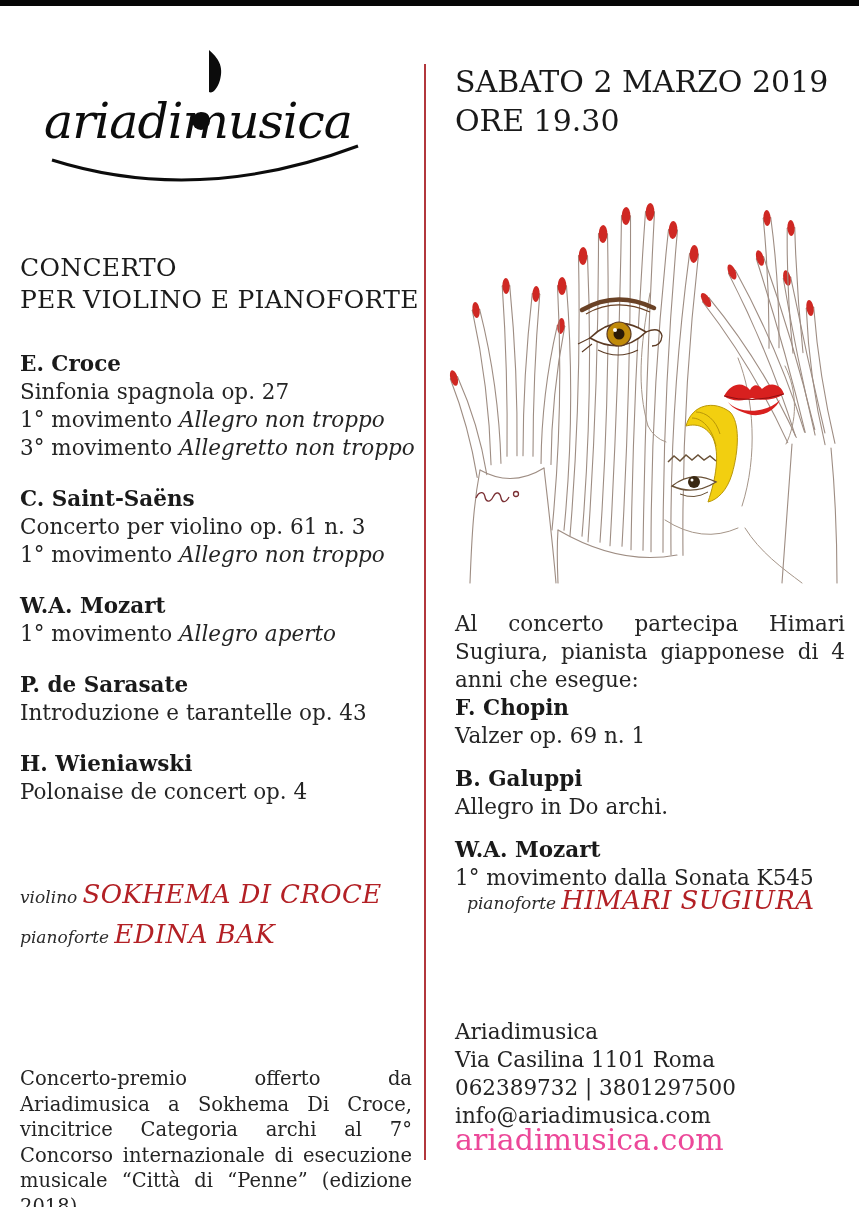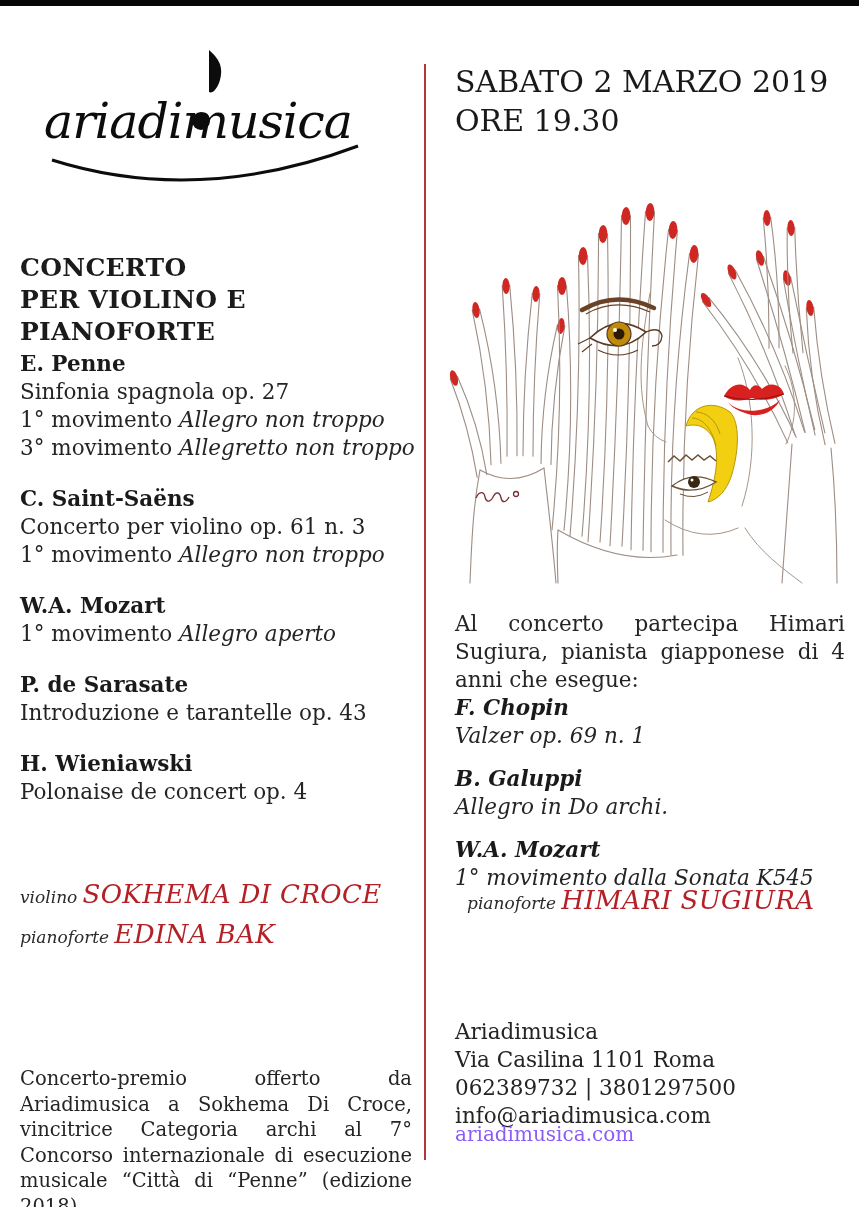--- a/index.html
+++ b/index.html
@@ -7,40 +7,40 @@
     width:859px;height:1207px;position:relative;overflow:hidden;
     font-family:"DejaVu Serif","Liberation Serif",serif;color:#1c1c1c;
   }
   .topbar{position:absolute;left:0;top:0;width:859px;height:6px;background:#060606;}
   .divider{position:absolute;left:424px;top:64px;width:2px;height:1096px;background:#b2373c;}
 
   
   .logo{position:absolute;left:38px;top:34px;width:336px;height:166px;}
 
   
-  .title{position:absolute;left:20px;top:252px;width:400px;font-size:25px;line-height:32px;letter-spacing:.3px;color:#1b1b1b;font-weight:bold;}
+  .title{position:absolute;left:20px;top:252px;width:400px;font-size:25px;line-height:32px;letter-spacing:.3px;color:#1b1b1b;}
   .program-left{position:absolute;left:20px;top:350px;width:402px;}
   .program-right{position:absolute;left:455px;top:694px;width:392px;}
   .entry{margin-bottom:23px;font-size:21.5px;line-height:28px;color:#242424;}
-  .program-right .entry{margin-bottom:15px;font-style:italic;}
+  .program-right .entry{margin-bottom:15px;}
   .composer{font-weight:bold;color:#1a1a1a;}
   .pline i{}
 
   .performers{position:absolute;left:20px;top:876px;width:402px;line-height:37px;}
   .performer-line .role{font-style:italic;font-size:17px;color:#2a2a2a;}
   .performer-line .name{font-size:26px;color:#b32025;letter-spacing:.4px;font-style:italic;}
   .performer-single{position:absolute;left:455px;top:882px;width:392px;line-height:37px;margin-left:12px;}
 
   .footnote{position:absolute;left:20px;top:1066px;width:392px;font-size:19.5px;line-height:25.5px;text-align:justify;color:#242424;}
 
   
   .date{position:absolute;left:455px;top:62px;width:400px;font-size:30px;line-height:39px;color:#191919;}
   .intro{position:absolute;left:455px;top:610px;width:390px;font-size:21.5px;line-height:28px;text-align:justify;color:#242424;}
   .contact{position:absolute;left:455px;top:1018px;width:392px;font-size:21.5px;line-height:28px;color:#242424;}
-  .website{position:absolute;left:455px;top:1122px;width:392px;font-size:20px;color:#8b5cf6;}
+  .website{position:absolute;left:455px;top:1122px;width:392px;font-size:30px;color:#ec4899;}
 
   .illustration{position:absolute;left:440px;top:198px;width:407px;height:387px;}
 </style>
 </head>
 <body>
 
 <div class="topbar"></div>
 <div class="divider"></div>
 
 <div class="logo">
@@ -59,21 +59,21 @@
   <div>ORE 19.30</div>
 </div>
 
 <div class="title">
   <div>CONCERTO</div>
   <div>PER VIOLINO E PIANOFORTE</div>
 </div>
 
 <div class="program-left">
   <div class="entry">
-    <div class="composer">E. Penne</div>
+    <div class="composer">E. Croce</div>
     <div class="pline"><span>Sinfonia spagnola op. 27</span><i></i></div>
     <div class="pline"><span>1° movimento </span><i>Allegro non troppo</i></div>
     <div class="pline"><span>3° movimento </span><i>Allegretto non troppo</i></div>
   </div>
   <div class="entry">
     <div class="composer">C. Saint-Saëns</div>
     <div class="pline"><span>Concerto per violino op. 61 n. 3</span><i></i></div>
     <div class="pline"><span>1° movimento </span><i>Allegro non troppo</i></div>
   </div>
   <div class="entry">

